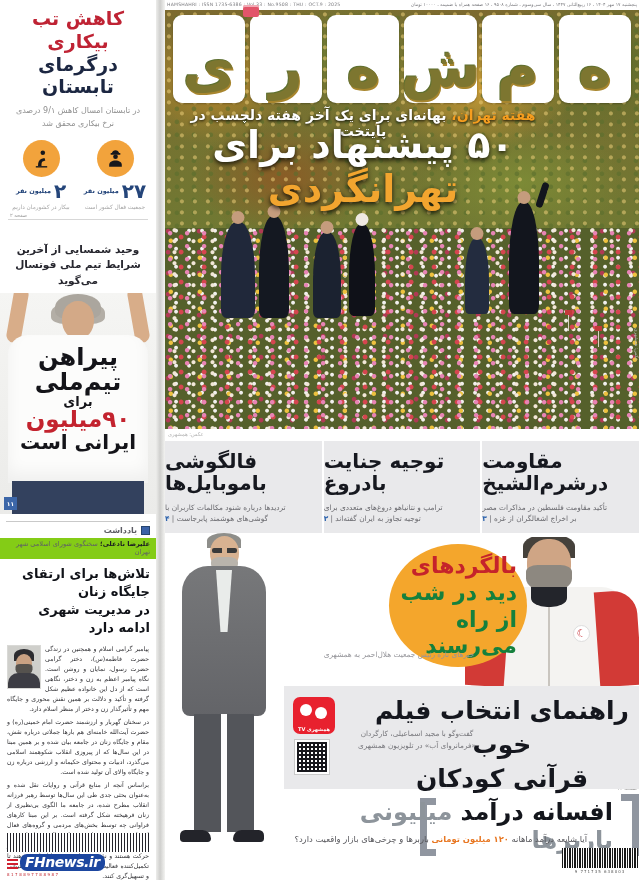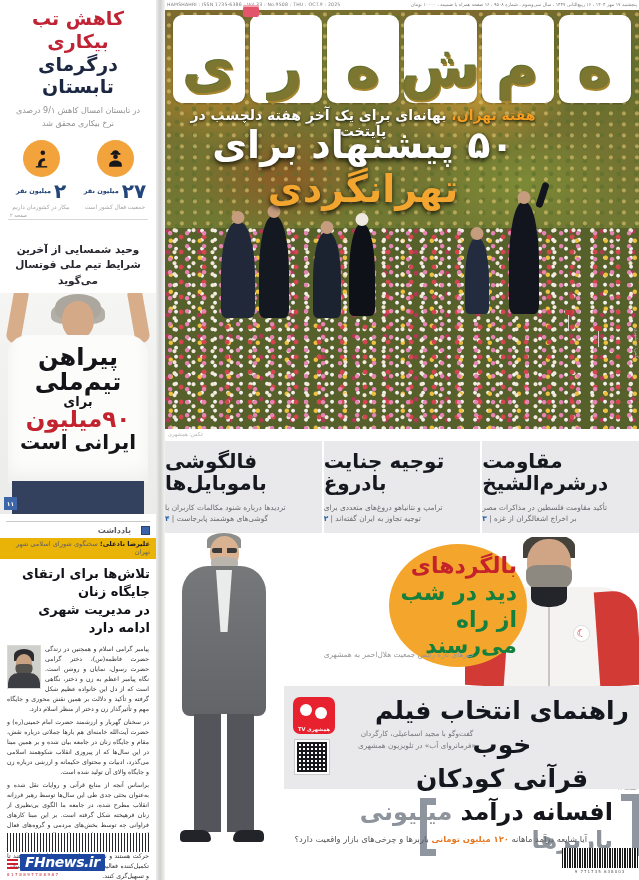--- a/index.html
+++ b/index.html
@@ -47,44 +47,44 @@
   .f-jeans { position:absolute; bottom:0; left:12px; right:12px; height:33px; background:#33415e; }
   .shirt-text { position:absolute; top:52px; left:0; right:0; text-align:center; line-height:1.04; }
   .st-big { font-size:24px; font-weight:900; color:#141419; }
   .st-small { font-size:13px; font-weight:800; color:#141419; }
   .st-red { font-size:23px; font-weight:900; color:#c3232e; }
   .st-last { font-size:20px; font-weight:900; color:#141419; }
   .badge11 { position:absolute; bottom:4px; left:4px; width:13px; height:13px; background:#3c66a8;
              color:#fff; font-size:6px; font-weight:700; display:flex; align-items:center; justify-content:center; }
 
   .note-hdr { margin:7px 6px 0; padding-top:4px; border-top:1px solid #c9c9c9;
-              display:flex; align-items:flex-end; gap:10px; }
+              display:flex; align-items:flex-end; gap:4px; }
   .note-icon { width:9px; height:9px; background:#3b62a8; border:1px solid #26456f; }
   .note-label { font-size:8px; font-weight:700; color:#5b5b63; }
-  .note-byline { margin-top:3px; background:#eab308; padding:2.5px 6px; font-size:6.6px; color:#5f5f66; }
+  .note-byline { margin-top:3px; background:#84cc16; padding:2.5px 6px; font-size:6.6px; color:#5f5f66; }
   .note-byline b { color:#1b1b22; }
   .note-head { padding:6px 6px 0; font-size:13px; font-weight:900; color:#101218; line-height:1.4; text-align:right; }
   .note-body { padding:6px 7px 0; font-size:6.2px; color:#2f2f33; text-align:justify; line-height:1.62; }
   .note-body p { margin-bottom:3px; }
   .note-portrait { float:left; width:34px; height:44px; margin:1px 4px 2px 0; background:#cfcfcb;
                    border:1px solid #d9d9d6; position:relative; overflow:hidden; }
   .np-hair { position:absolute; top:3px; left:50%; transform:translateX(-50%); width:20px; height:12px;
              background:#2c2c30; border-radius:50% 50% 0 0; }
   .np-face { position:absolute; top:8px; left:50%; transform:translateX(-50%); width:16px; height:19px;
              background:#c9a183; border-radius:48%; }
   .np-beard { position:absolute; top:18px; left:50%; transform:translateX(-50%); width:17px; height:11px;
               background:#55524e; border-radius:30% 30% 55% 55%; }
   .np-body { position:absolute; bottom:0; left:0; width:100%; height:15px; background:#3d3d44; border-radius:10px 10px 0 0; }
 
   .sidebar-footer { position:absolute; bottom:3px; left:7px; width:142px; }
   .side-barcode { height:19px; background:repeating-linear-gradient(90deg,#23232a 0 1px,#fff 1px 3px,#23232a 3px 4px,#fff 4px 6px); }
   .fh-row { display:flex; align-items:center; gap:2px; direction:ltr; margin-top:2px; }
   .fh-stripes { width:11px; height:12px; background:repeating-linear-gradient(0deg,#d02030 0 2px,transparent 2px 4px); }
   .fh-text { font-size:14px; font-weight:900; font-style:italic; color:#fff; background:#1d47a0;
-             padding:0 5px 1px; border-radius:1px; letter-spacing:-.5px; }
+             padding:0 5px 1px; border-radius:7px; letter-spacing:-.5px; }
   .fh-digits { font-size:4px; color:#c2242e; letter-spacing:1.5px; direction:ltr; margin-top:1px; }
 
   
   .main { position:absolute; left:165px; top:0; width:474px; height:880px; background:#fff; }
   .info-line { position:absolute; top:1px; left:0; width:100%; height:8px; font-size:4.6px; color:#7c7c80; }
   .info-latin { position:absolute; left:2px; top:1px; direction:ltr; letter-spacing:.2px; }
   .info-fa { position:absolute; right:2px; top:1px; }
 
   .lead-photo { position:absolute; top:10px; left:0; width:474px; height:419px; overflow:hidden; background:#77702f; }
   .trees { position:absolute; top:0; left:0; width:100%; height:240px;

